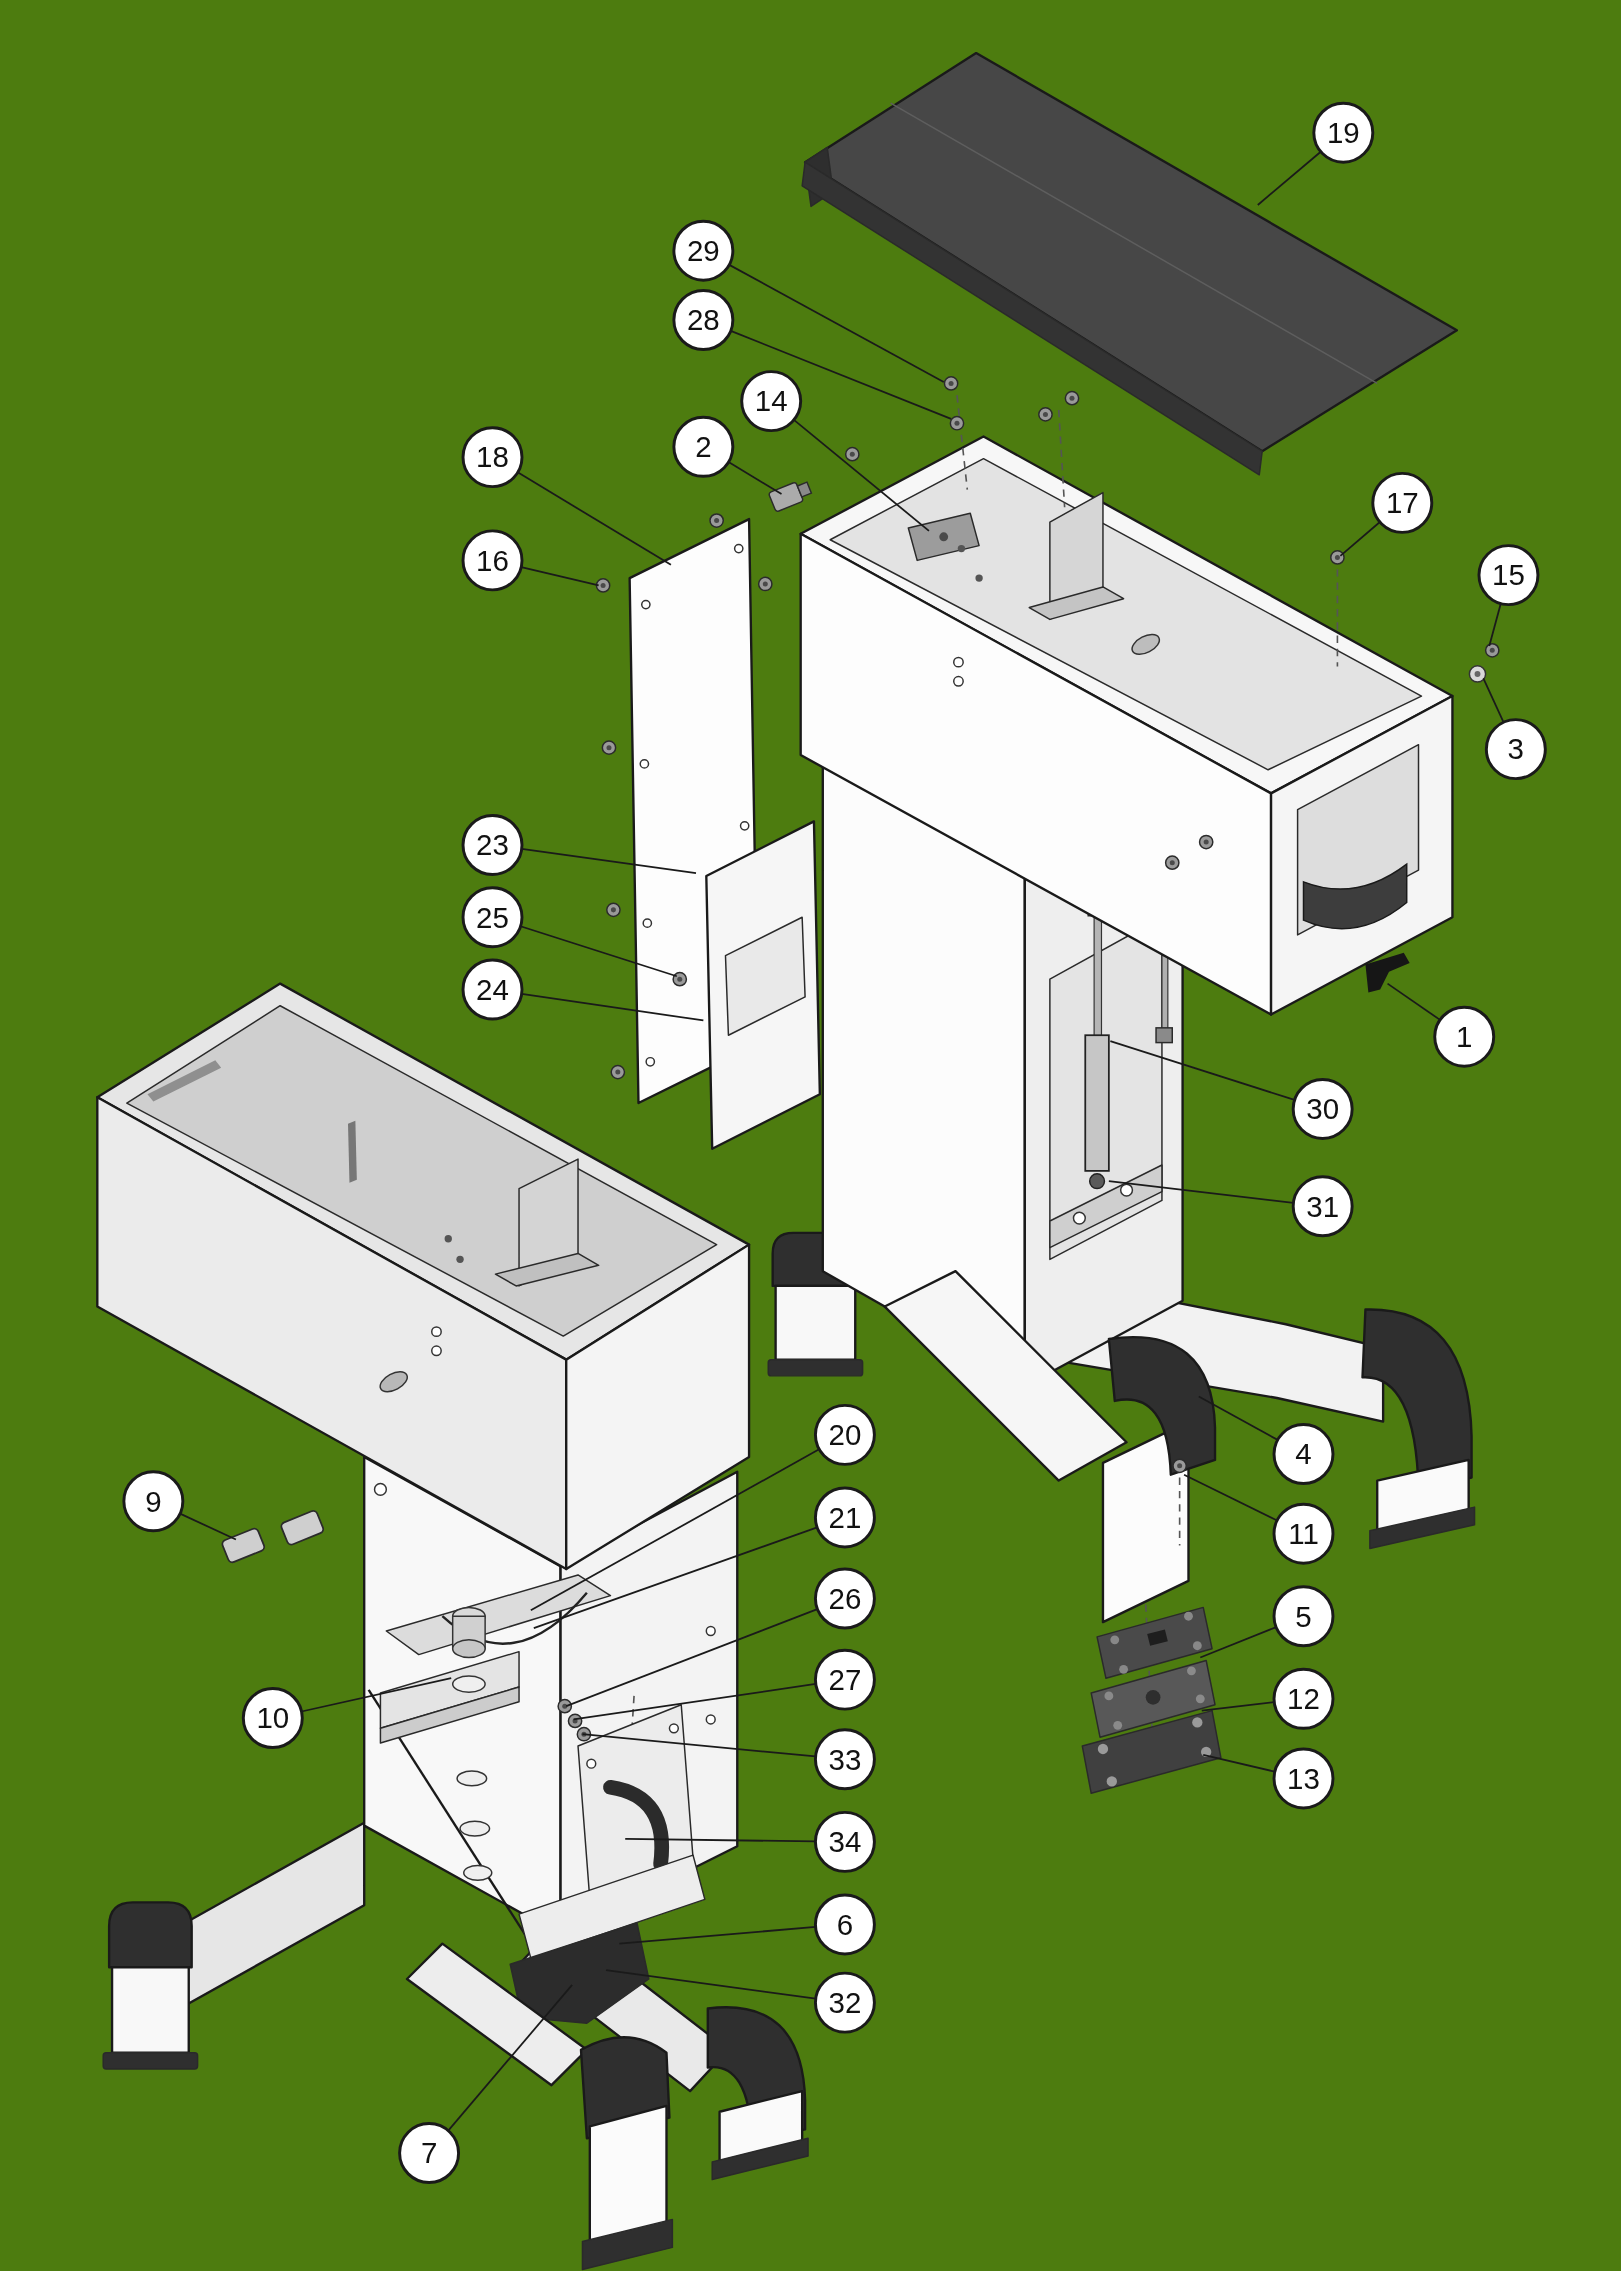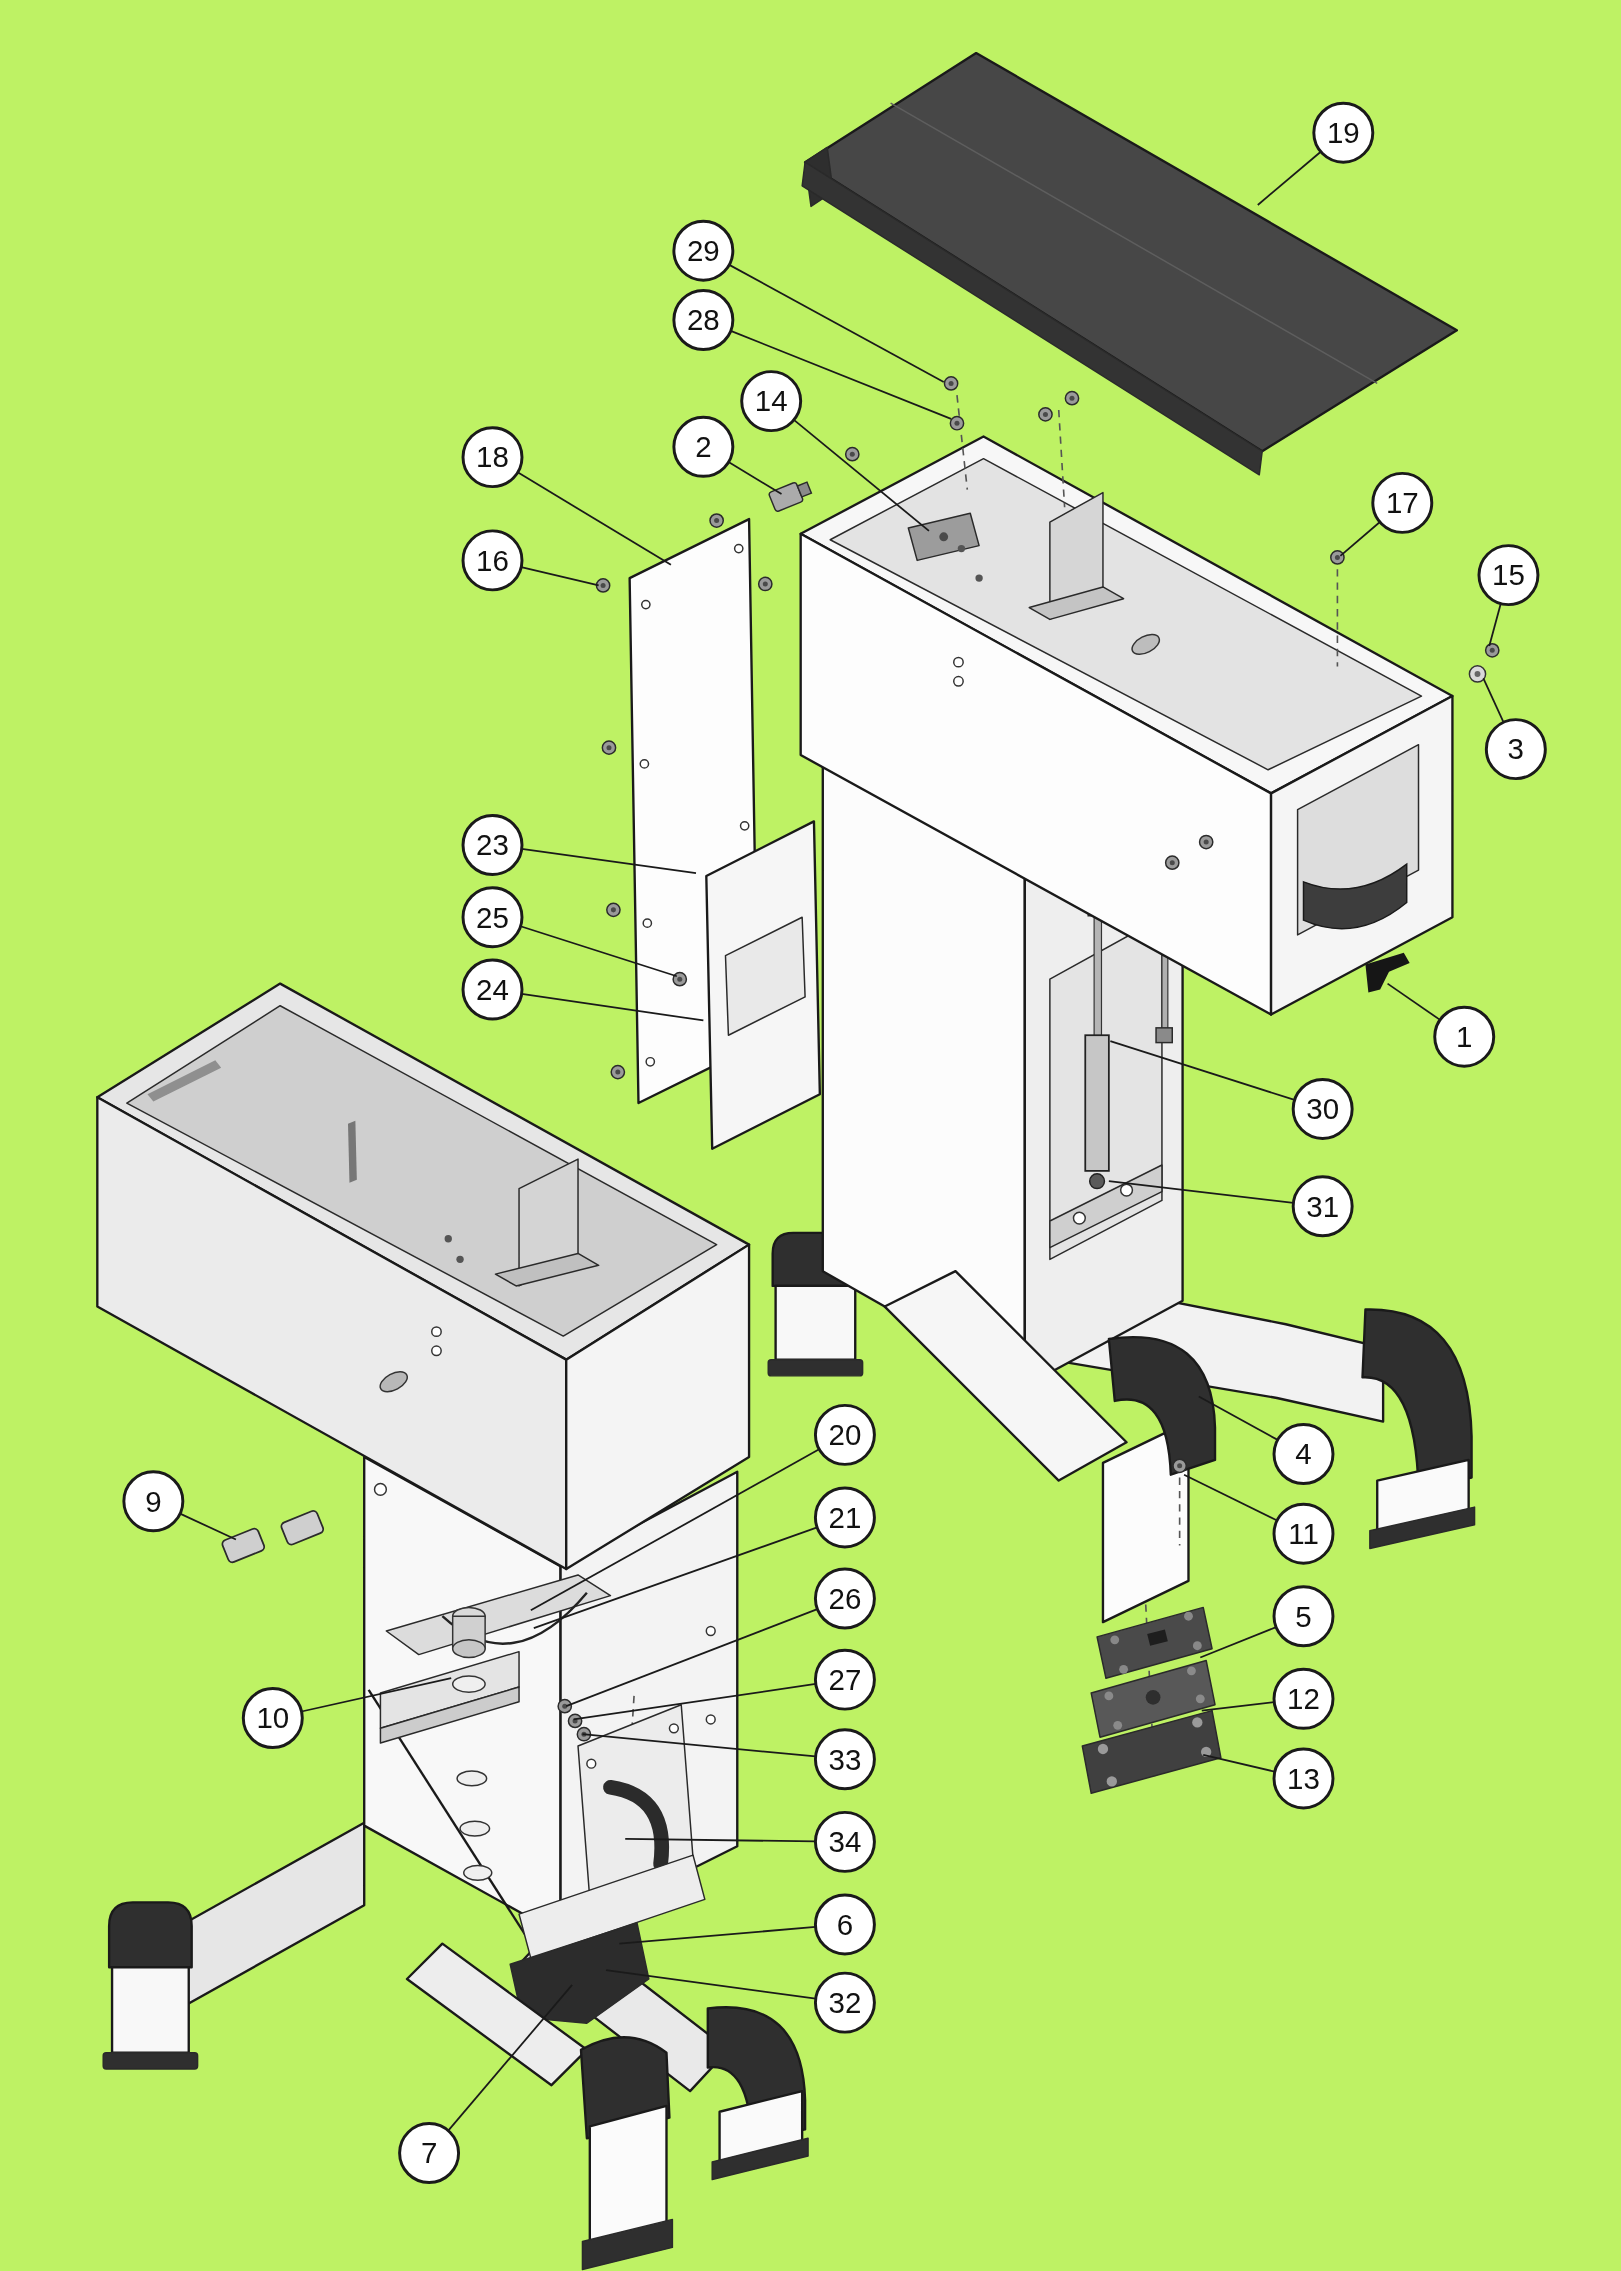--- a/index.html
+++ b/index.html
@@ -1,16 +1,16 @@
 <!DOCTYPE html>
 <html><head>
 <meta charset="utf-8">
 <style>
   html,body{margin:0;padding:0;background:#ffffff;}
-  .page{width:1622px;height:2271px;background:#bef264;overflow:hidden;}
+  .page{width:1622px;height:2271px;background:#4d7c0f;overflow:hidden;}
   svg{display:block;}
   .s{stroke:#1a1a1a;stroke-width:1.6;stroke-linejoin:round;}
   .s2{stroke:#2a2a2a;stroke-width:1;stroke-linejoin:round;}
   .nofill{fill:none;}
   .dash{stroke:#555;stroke-width:1.1;stroke-dasharray:5 4;fill:none;}
   .leader{stroke:#1a1a1a;stroke-width:1.2;}
   .balloon-circle{fill:#ffffff;stroke:#1a1a1a;stroke-width:2;}
   .balloon-text{font-family:"Liberation Sans", sans-serif;font-size:20px;fill:#111;text-anchor:middle;}
 </style>
 </head>

